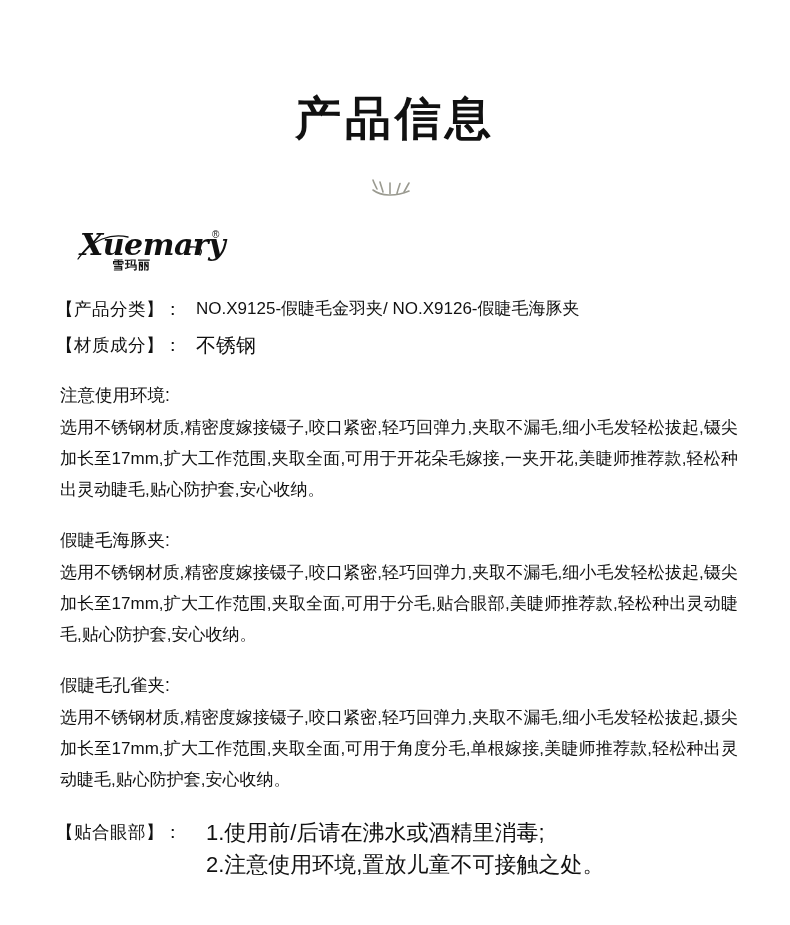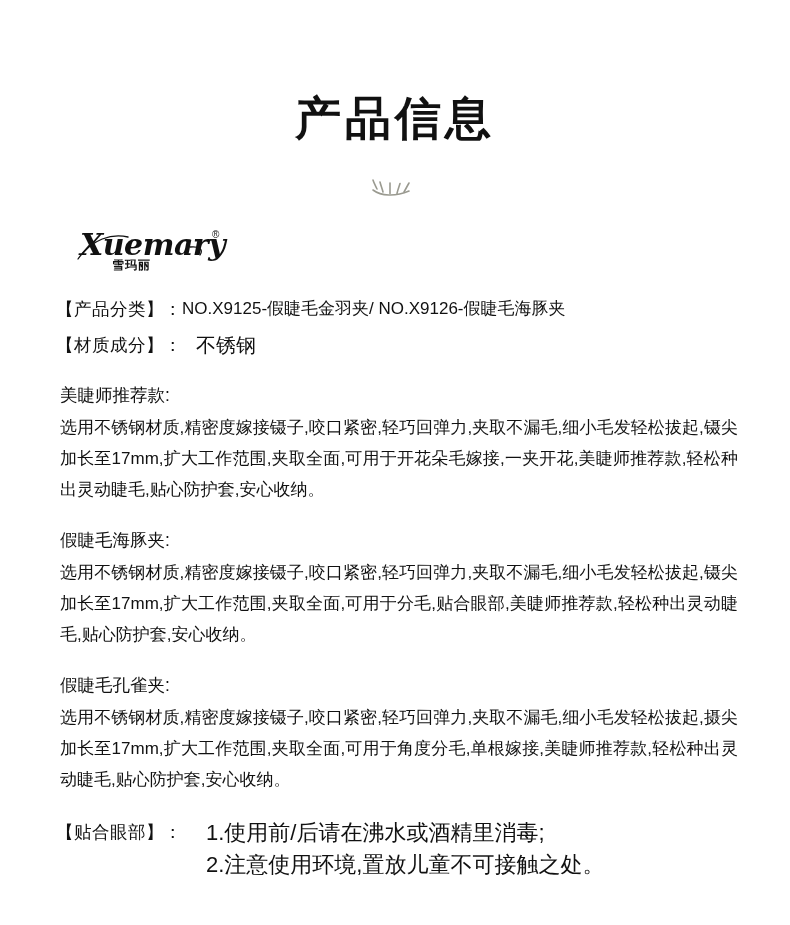--- a/index.html
+++ b/index.html
@@ -99,20 +99,21 @@
     text-align: right;
   }
   .brand-reg {
     position: absolute;
     left: 140px;
     top: 4px;
     font-size: 10px;
     color: #111;
   }
   .cat-values {
+    margin-left: 14px;
   }
   .cat-values div {
     font-size: 17px;
     line-height: 30px;
     color: #111111;
   }
   .section {
     margin-top: 20px;
   }
   .section-title {
@@ -184,21 +185,21 @@
         <div>NO.X9125-假睫毛金羽夹/  NO.X9126-假睫毛海豚夹</div>
       </div>
     </div>
 
     <div class="row">
       <div class="label">【材质成分】：</div>
       <div class="value">不锈钢</div>
     </div>
 
     <div class="section">
-      <div class="section-title">美睫师推荐款:</div>
+      <div class="section-title">注意使用环境:</div>
       <div class="section-body">选用不锈钢材质,精密度嫁接镊子,咬口紧密,轻巧回弹力,夹取不漏毛,细小毛发轻松拔起,镊尖加长至17mm,扩大工作范围,夹取全面,可用于开花朵毛嫁接,一夹开花,美睫师推荐款,轻松种出灵动睫毛,贴心防护套,安心收纳。</div>
     </div>
 
     <div class="section">
       <div class="section-title">假睫毛海豚夹:</div>
       <div class="section-body">选用不锈钢材质,精密度嫁接镊子,咬口紧密,轻巧回弹力,夹取不漏毛,细小毛发轻松拔起,镊尖加长至17mm,扩大工作范围,夹取全面,可用于分毛,贴合眼部,美睫师推荐款,轻松种出灵动睫毛,贴心防护套,安心收纳。</div>
     </div>
 
     <div class="section">
       <div class="section-title">假睫毛孔雀夹:</div>

